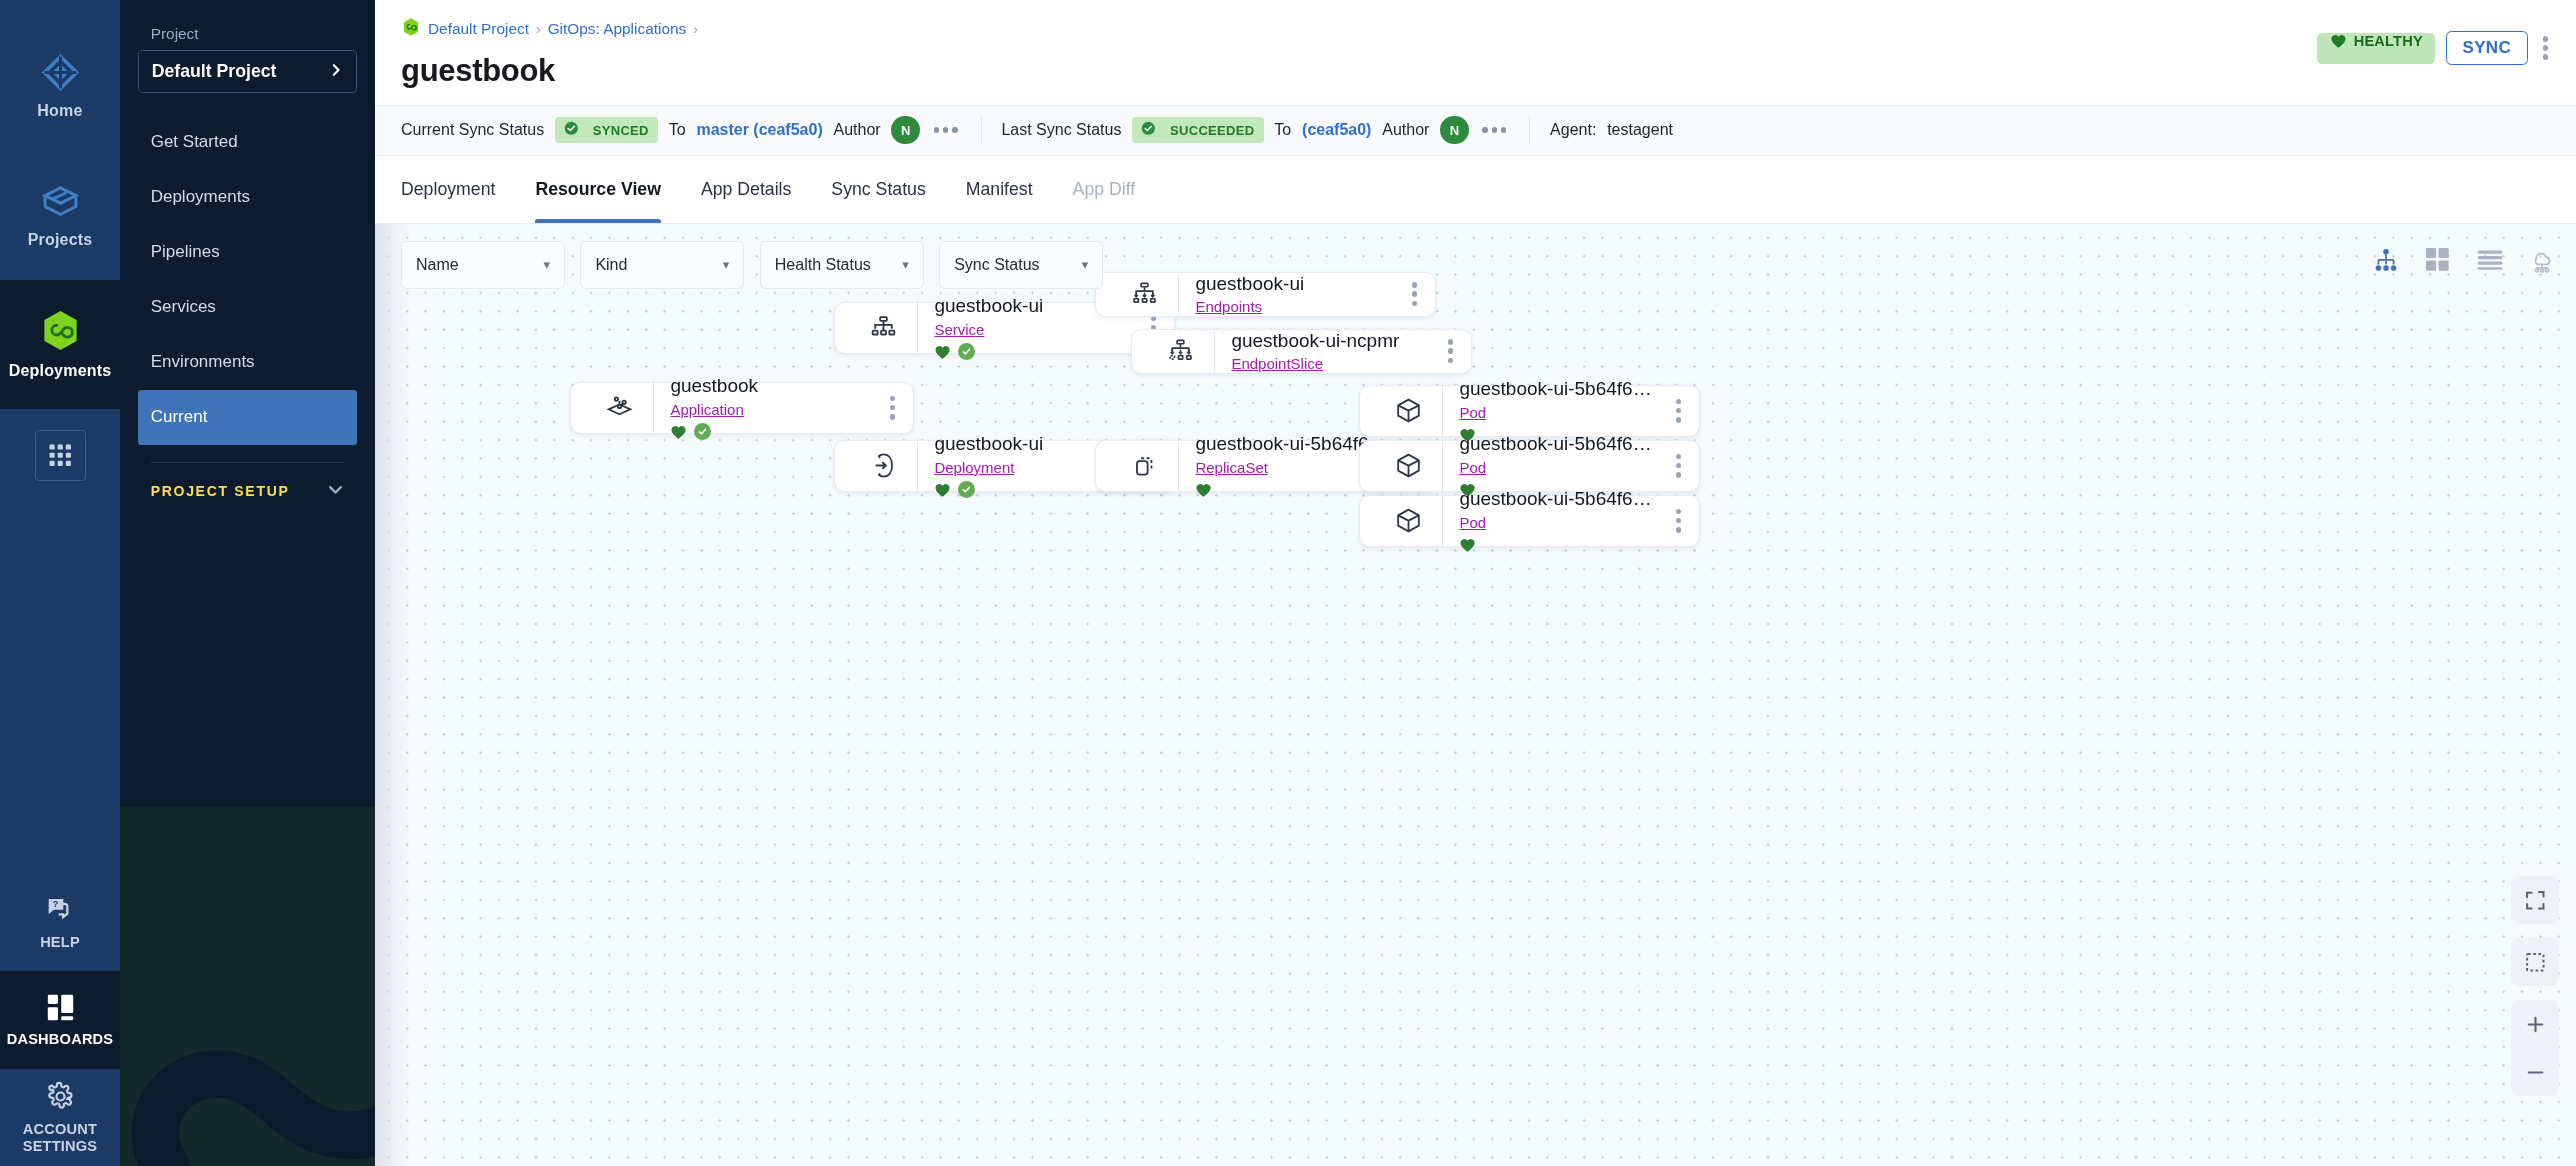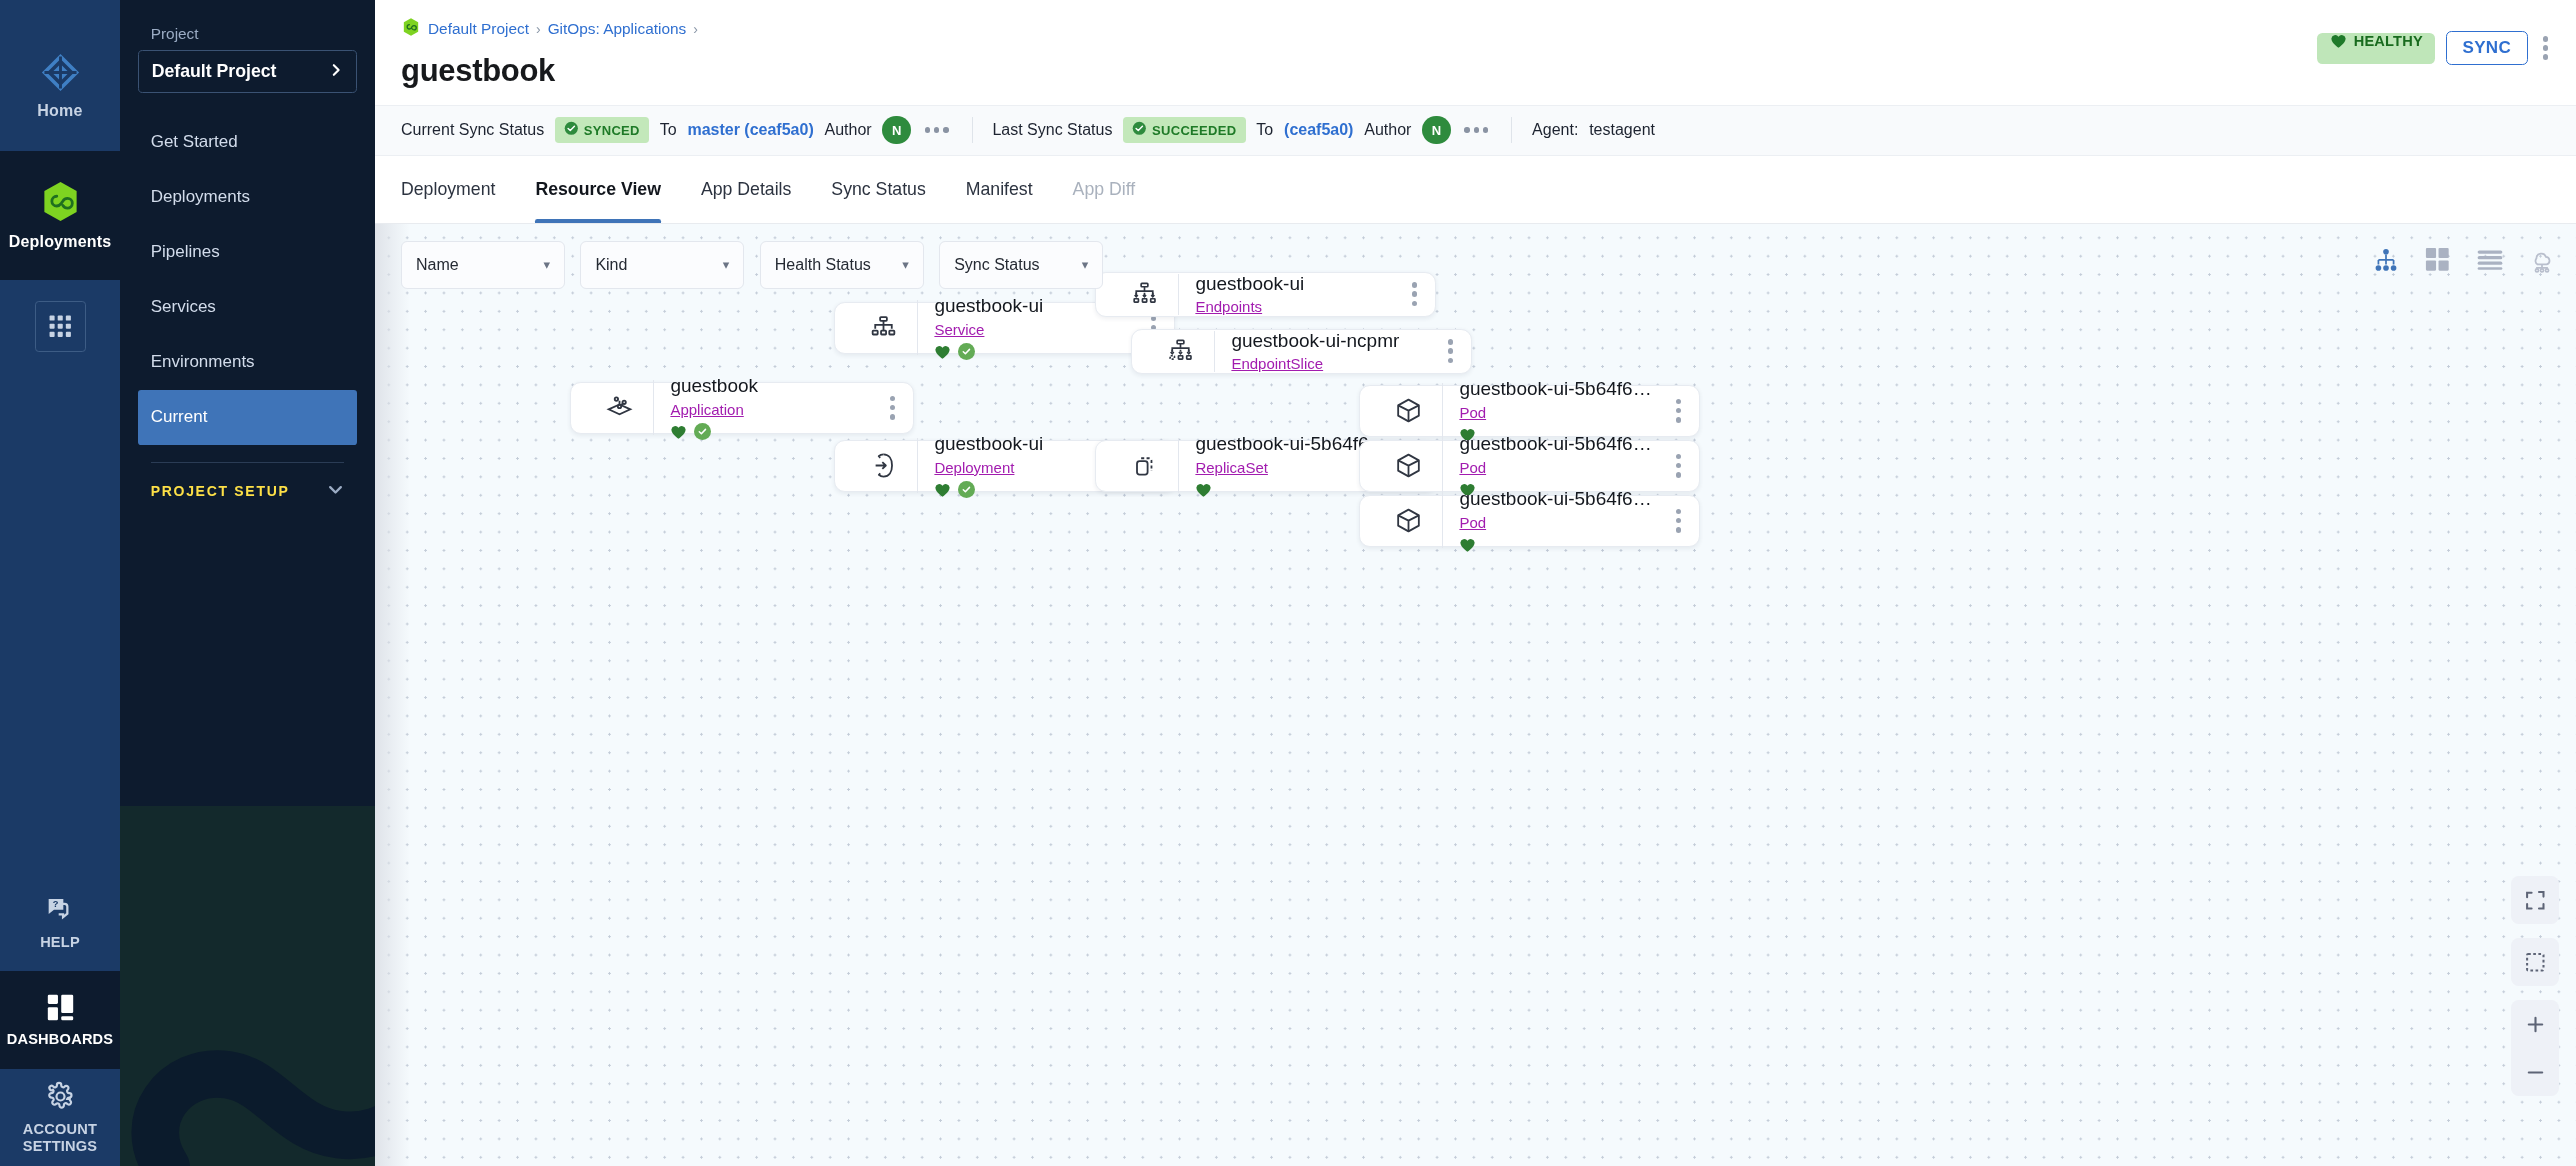--- a/index.html
+++ b/index.html
@@ -107,21 +107,21 @@
 
   .statusbar {
     margin-top: 15.4px;
     background:#f8fafc; border-top:0.8px solid #eceff3; border-bottom:0.8px solid #eceff3;
     height: 51px; display:flex; align-items:center; gap: 0px; padding: 0 26px;
     font-size: 16px; color:#1d2330;
   }
   .sb-group { display:flex; align-items:center; gap: 10.8px; }
   .chip-green {
     background:#c3e8ba; color:#1e7a27; border-radius:3.8px; height:26px;
-    display:flex; align-items:center; gap:5px; padding: 0 9.2px;
+    display:flex; align-items:center; gap:14px; padding: 0 9.2px;
     font-size:13px; font-weight:bold; letter-spacing:0.3px;
   }
   .link-blue { color:#2f6fd0; font-weight:bold; }
   .avatar {
     width: 28.4px; height:28.4px; border-radius:50%; background:#2e8b3d; color:#fff;
     display:flex; align-items:center; justify-content:center; font-size:13px; font-weight:bold;
   }
   .kebab-h { display:flex; gap:3.8px; align-items:center; padding: 3.1px;}
   .kebab-h i { width:5.4px; height:5.4px; border-radius:50%; background:#8a93a3; display:block; }
   .vrule { width:0.8px; height:26px; background:#dfe4ea; margin: 0 20px; }
@@ -198,20 +198,30 @@
         <span class="glyph">
           <svg width="41" height="41" viewBox="0 0 24 24" fill="none">
             <path d="M12 2.6 21.4 12 12 21.4 2.6 12 12 2.6z" stroke="#3f7fc4" stroke-width="2.1" fill="none"></path>
             <path d="M12 7 17 12 12 17 7 12 12 7z" fill="#3f7fc4"></path>
             <path d="M12 2.6 12 21.4M2.6 12 21.4 12" stroke="#1b3a66" stroke-width="1.7"></path>
           </svg>
         </span>
         <span>Home</span>
       </div>
 
+      <div class="rail-item">
+        <span class="glyph">
+          <svg width="41" height="41" viewBox="0 0 24 24" fill="none" stroke="#3f7fc4" stroke-width="1.8">
+            <path d="M3 8.5 12 4l9 4.5-9 4.5-9-4.5z"></path>
+            <path d="M3 8.5v6.5l9 4.5 9-4.5V8.5"></path>
+            <path d="M7.5 10.5 15.5 6.8"></path>
+          </svg>
+        </span>
+        <span>Projects</span>
+      </div>
 
       <div class="rail-item active">
         <span class="glyph">
           <svg width="45" height="45" viewBox="0 0 24 24">
             <path d="M12 1.6 20.6 6.4v11.2L12 22.4 3.4 17.6V6.4L12 1.6z" fill="#7ed321"></path>
             <path d="M10 9.2a2.6 2.6 0 100 5.2c1 0 1.8-.6 2.4-1.4l.9-1.3c.5-.8 1.4-1.4 2.4-1.4a2.6 2.6 0 110 5.2c-1 0-1.9-.6-2.4-1.4" stroke="#1f6f1f" stroke-width="1.5" fill="none" stroke-linecap="round"></path>
           </svg>
         </span>
         <span>Deployments</span>
       </div>

